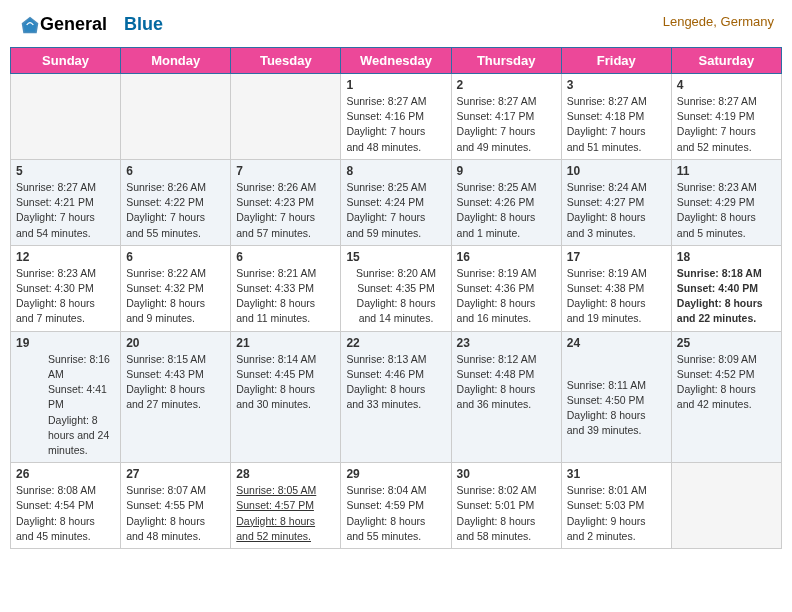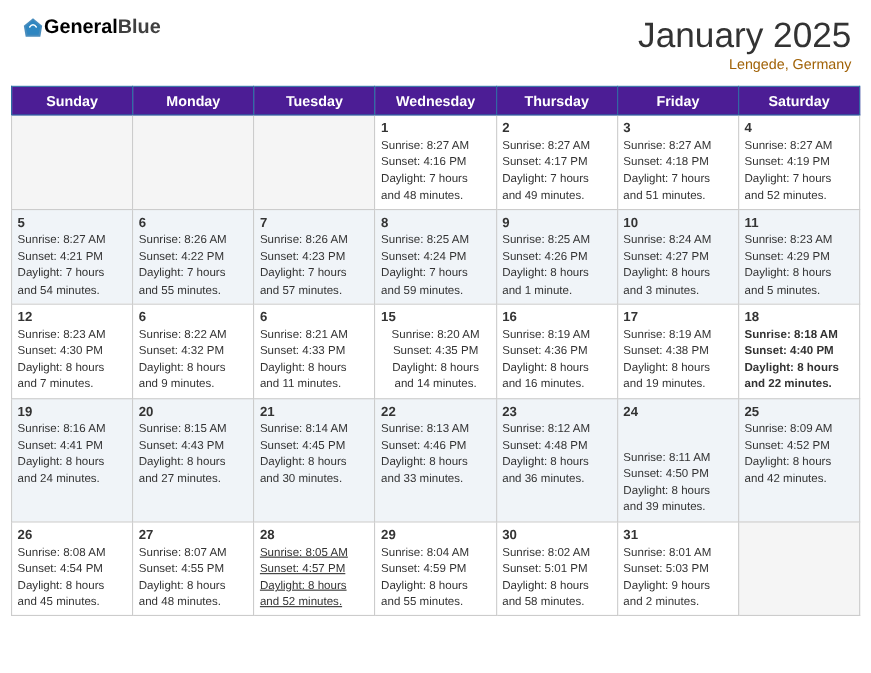--- a/index.html
+++ b/index.html
@@ -37,21 +37,21 @@
     .location {
       font-size: 13px;
       color: #a16207;
     }
     .calendar {
       width: 100%;
       border-collapse: collapse;
       border: 1px solid #ccc;
     }
     .calendar th {
-      background-color: #4c1d95;
+      background-color: #ec4899;
       color: #fff;
       text-align: center;
       padding: 5px 4px;
       font-size: 13px;
       border: 1px solid #2e6da4;
     }
     .calendar td {
       vertical-align: top;
       border: 1px solid #ccc;
       padding: 4px 5px;
@@ -82,25 +82,24 @@
 <body>
 
 <div class="header">
   <div class="logo">
     <svg class="logo-icon" viewBox="0 0 24 24" xmlns="http://www.w3.org/2000/svg">
       <polygon points="12,2 22,10 20,22 4,22 2,10" fill="#1a6fad" opacity="0.8"></polygon>
       <polygon points="12,4 20,11 18,20 6,20 4,11" fill="#2e86c1"></polygon>
       <path d="M8,12 Q12,6 16,12" stroke="#fff" stroke-width="1.5" fill="none"></path>
     </svg>
     <div>
-      <span style="font-size:18px;font-weight:bold;color:#000000;">General</span><span style="font-size:18px;font-weight:bold;color:#404040;">Blue</span>
+      <span style="font-size:18px;font-weight:bold;color:#000000;">General</span><span style="font-size:18px;font-weight:bold;color:#0369a1;padding-left:17px;">Blue</span>
     </div>
   </div>
   <div class="title-block">
-    <div class="month-title">January 2025</div>
     <div class="location">Lengede, Germany</div>
   </div>
 </div>
 
 <table class="calendar">
   <thead>
     <tr>
     <th>Sunday</th>
         <th>Monday</th>
         <th>Tuesday</th>
@@ -224,21 +223,21 @@
         <td>
           <span class="day-number">18</span>
           <div class="day-info" style="white-space: pre-line; font-weight: bold;">Sunrise: 8:18 AM
 Sunset: 4:40 PM
 Daylight: 8 hours and 22 minutes.</div>
         </td>
       </tr>
       <tr class="row-alt">
         <td>
           <span class="day-number">19</span>
-          <div class="day-info" style="white-space: pre-line;">Sunrise: 8:16 AM
+          <div class="day-info" style="white-space: pre-line; margin-left: 32px;">Sunrise: 8:16 AM
 Sunset: 4:41 PM
 Daylight: 8 hours and 24 minutes.</div>
         </td>
         <td>
           <span class="day-number">20</span>
           <div class="day-info" style="white-space: pre-line;">Sunrise: 8:15 AM
 Sunset: 4:43 PM
 Daylight: 8 hours and 27 minutes.</div>
         </td>
         <td>

